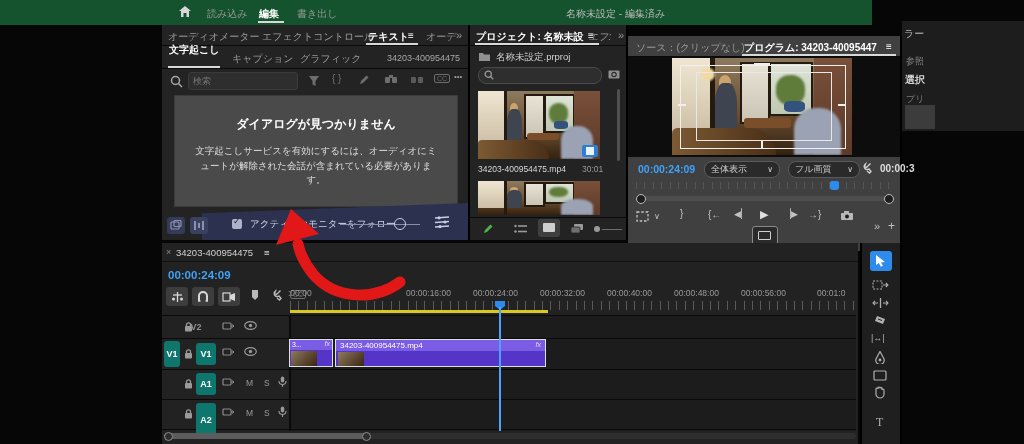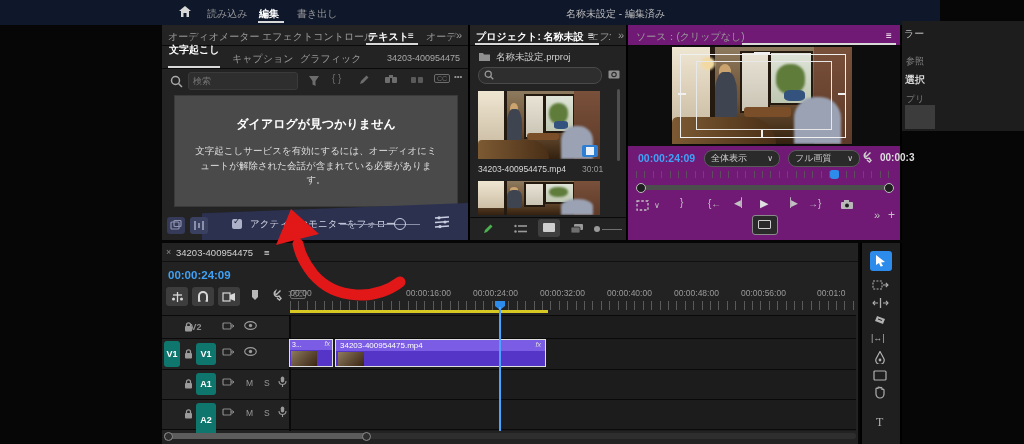--- a/index.html
+++ b/index.html
@@ -41,21 +41,21 @@
   .cafe .c-lamp{position:absolute;left:16%;top:10%;width:8%;height:14%;background:#f2d9a2;border-radius:50%;filter:blur(1px);}
   .handle{position:absolute;background:#f0f0f0;}
   .circ{border-radius:50%;border:1px solid #8d8d8d;background:transparent;position:absolute;}
   svg{display:block;}
 </style>
 </head>
 <body>
 
 <div id="screen">
 
-  <div class="abs" style="left:0;top:0;width:940px;height:25px;background:#0f172a;">
+  <div class="abs" style="left:0;top:0;width:872px;height:25px;background:#14532d;">
     <span class="icon" style="position:absolute;left:178px;top:5px;">
       <svg width="14" height="14" viewBox="0 0 14 14">
           <path d="M7 1 L13 6 L11 6 L11 12 L8.5 12 L8.5 8 L5.5 8 L5.5 12 L3 12 L3 6 L1 6 Z" fill="#d8d8d8"></path>
         </svg>
     </span>
     <span class="tabtxt" style="position:absolute;left:207px;top:7px;">読み込み</span>
     <span class="tabtxt active" style="position:absolute;left:259px;top:7px;font-weight:bold;">編集</span>
     <div class="underline" style="left:258px;top:21px;width:26px;"></div>
     <span class="tabtxt" style="position:absolute;left:297px;top:7px;">書き出し</span>
     <span style="position:absolute;left:566px;top:7px;font-size:10px;color:#bdbdbd;white-space:nowrap;">名称未設定 - 編集済み</span>
@@ -236,22 +236,23 @@
     <span class="icon" style="position:absolute;left:100px;top:198px;">
       <svg width="14" height="11" viewBox="0 0 14 11">
           <rect x="4" y="1" width="9" height="6" rx="1" fill="#9a9a9a"></rect>
           <rect x="1" y="4" width="9" height="6" rx="1" fill="#6f6f6f" stroke="#232323" stroke-width="0.8"></rect>
         </svg>
     </span>
     <div style="position:absolute;left:124px;top:201px;width:6px;height:6px;border-radius:50%;background:#9a9a9a;"></div>
     <div style="position:absolute;left:132px;top:204px;width:20px;height:1px;background:#6f6f6f;"></div>
   </div>
 
-  <div class="panel" style="left:628px;top:25px;width:272px;height:215px;background:#701a75;border-right:2px solid #000;">
+  <div class="panel" style="left:628px;top:36px;width:272px;height:215px;background:#404040;border-right:2px solid #000;">
     <span class="tabtxt" style="position:absolute;left:8px;top:5px;">ソース：(クリップなし)</span>
+    <span class="tabtxt active" style="position:absolute;left:116px;top:5px;font-weight:bold;">プログラム: 34203-40095447</span>
     <span class="tabtxt active" style="position:absolute;left:258px;top:5px;">≡</span>
     <div class="underline" style="left:114px;top:18px;width:154px;"></div>
     <div class="sep-h" style="left:0;top:20px;width:272px;"></div>
 
     <div style="position:absolute;left:0;top:21px;width:272px;height:100px;background:#0d0d0d;"></div>
     <div class="cafe" style="left:44px;top:22px;width:180px;height:97px;">
       <div class="c-winL"></div>
         <div class="c-frameL"></div>
         <div class="c-lamp"></div>
         <div class="c-head"></div>

